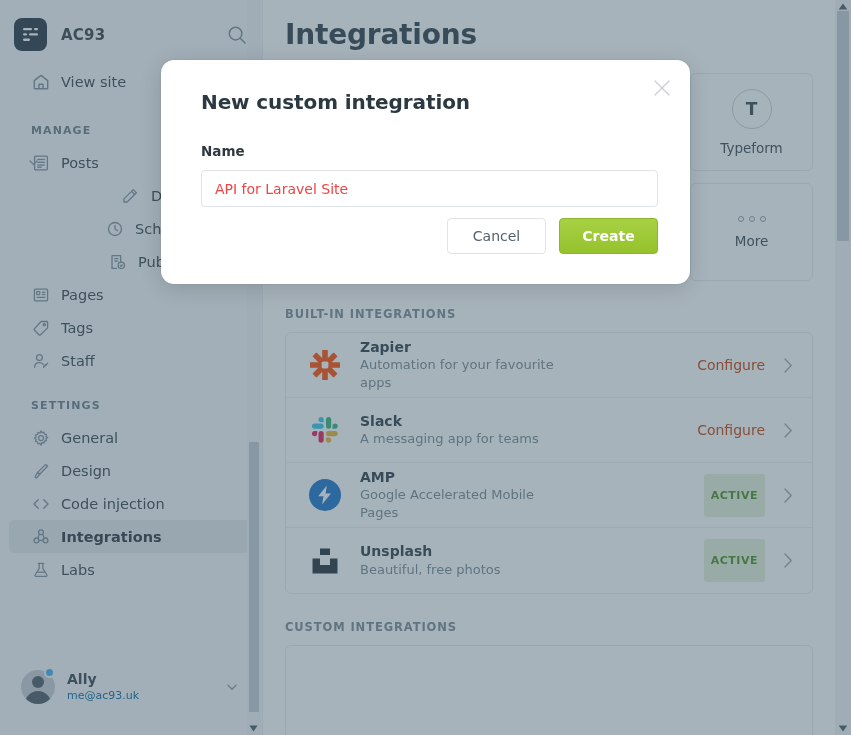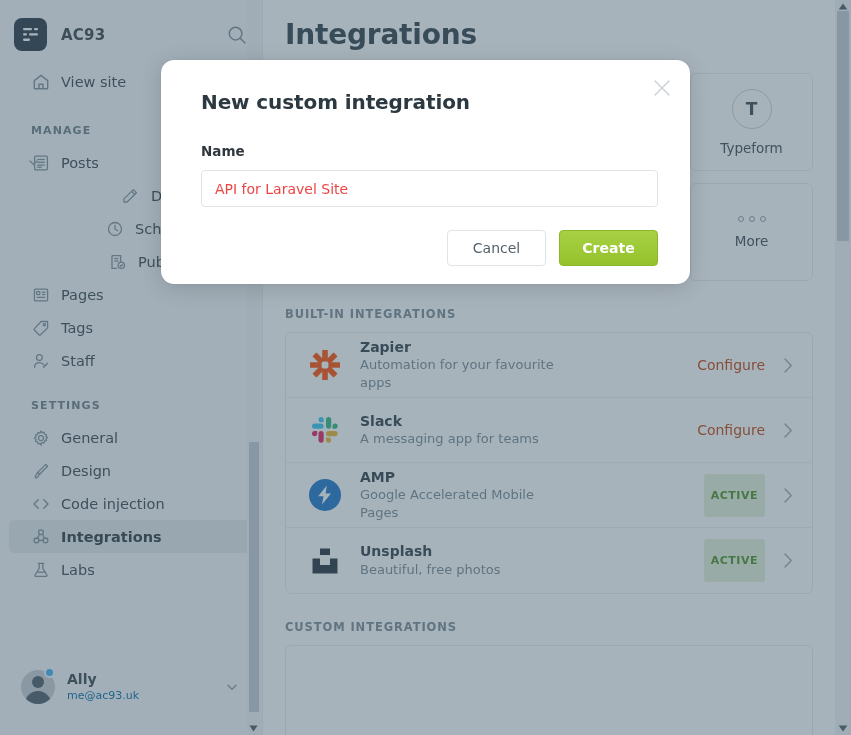--- a/index.html
+++ b/index.html
@@ -159,21 +159,21 @@
   }
   .modal-title { font-size: 20px; font-weight: 700; color: #2c3940; letter-spacing: -.1px; }
   .field-label { font-size: 13.5px; font-weight: 700; color: #30383f; margin-top: 29px; }
   .field-input {
     margin-top: 11px; width: 100%; height: 37px;
     border: 1px solid #dfe4e8; border-radius: 4px;
     font-family: inherit; font-size: 14px; color: #ef4444;
     padding: 0 13px; outline: none; background: #fff;
   }
   .modal-actions {
-    position: absolute; right: 32px; bottom: 18px;
+    position: absolute; right: 32px; bottom: 30px;
     display: flex; align-items: center; gap: 13px;
   }
   .btn {
     font-family: inherit; font-size: 14px; border-radius: 4px; cursor: pointer;
     height: 36px; display: flex; align-items: center; justify-content: center;
   }
   .btn-cancel { width: 99px; background: #fff; border: 1px solid #dfe4e8; color: #55616a; }
   .btn-create {
     width: 99px; border: 1px solid #8cb62b; color: #fff; font-weight: 700;
     background: linear-gradient(#a7d143, #95c22c);

